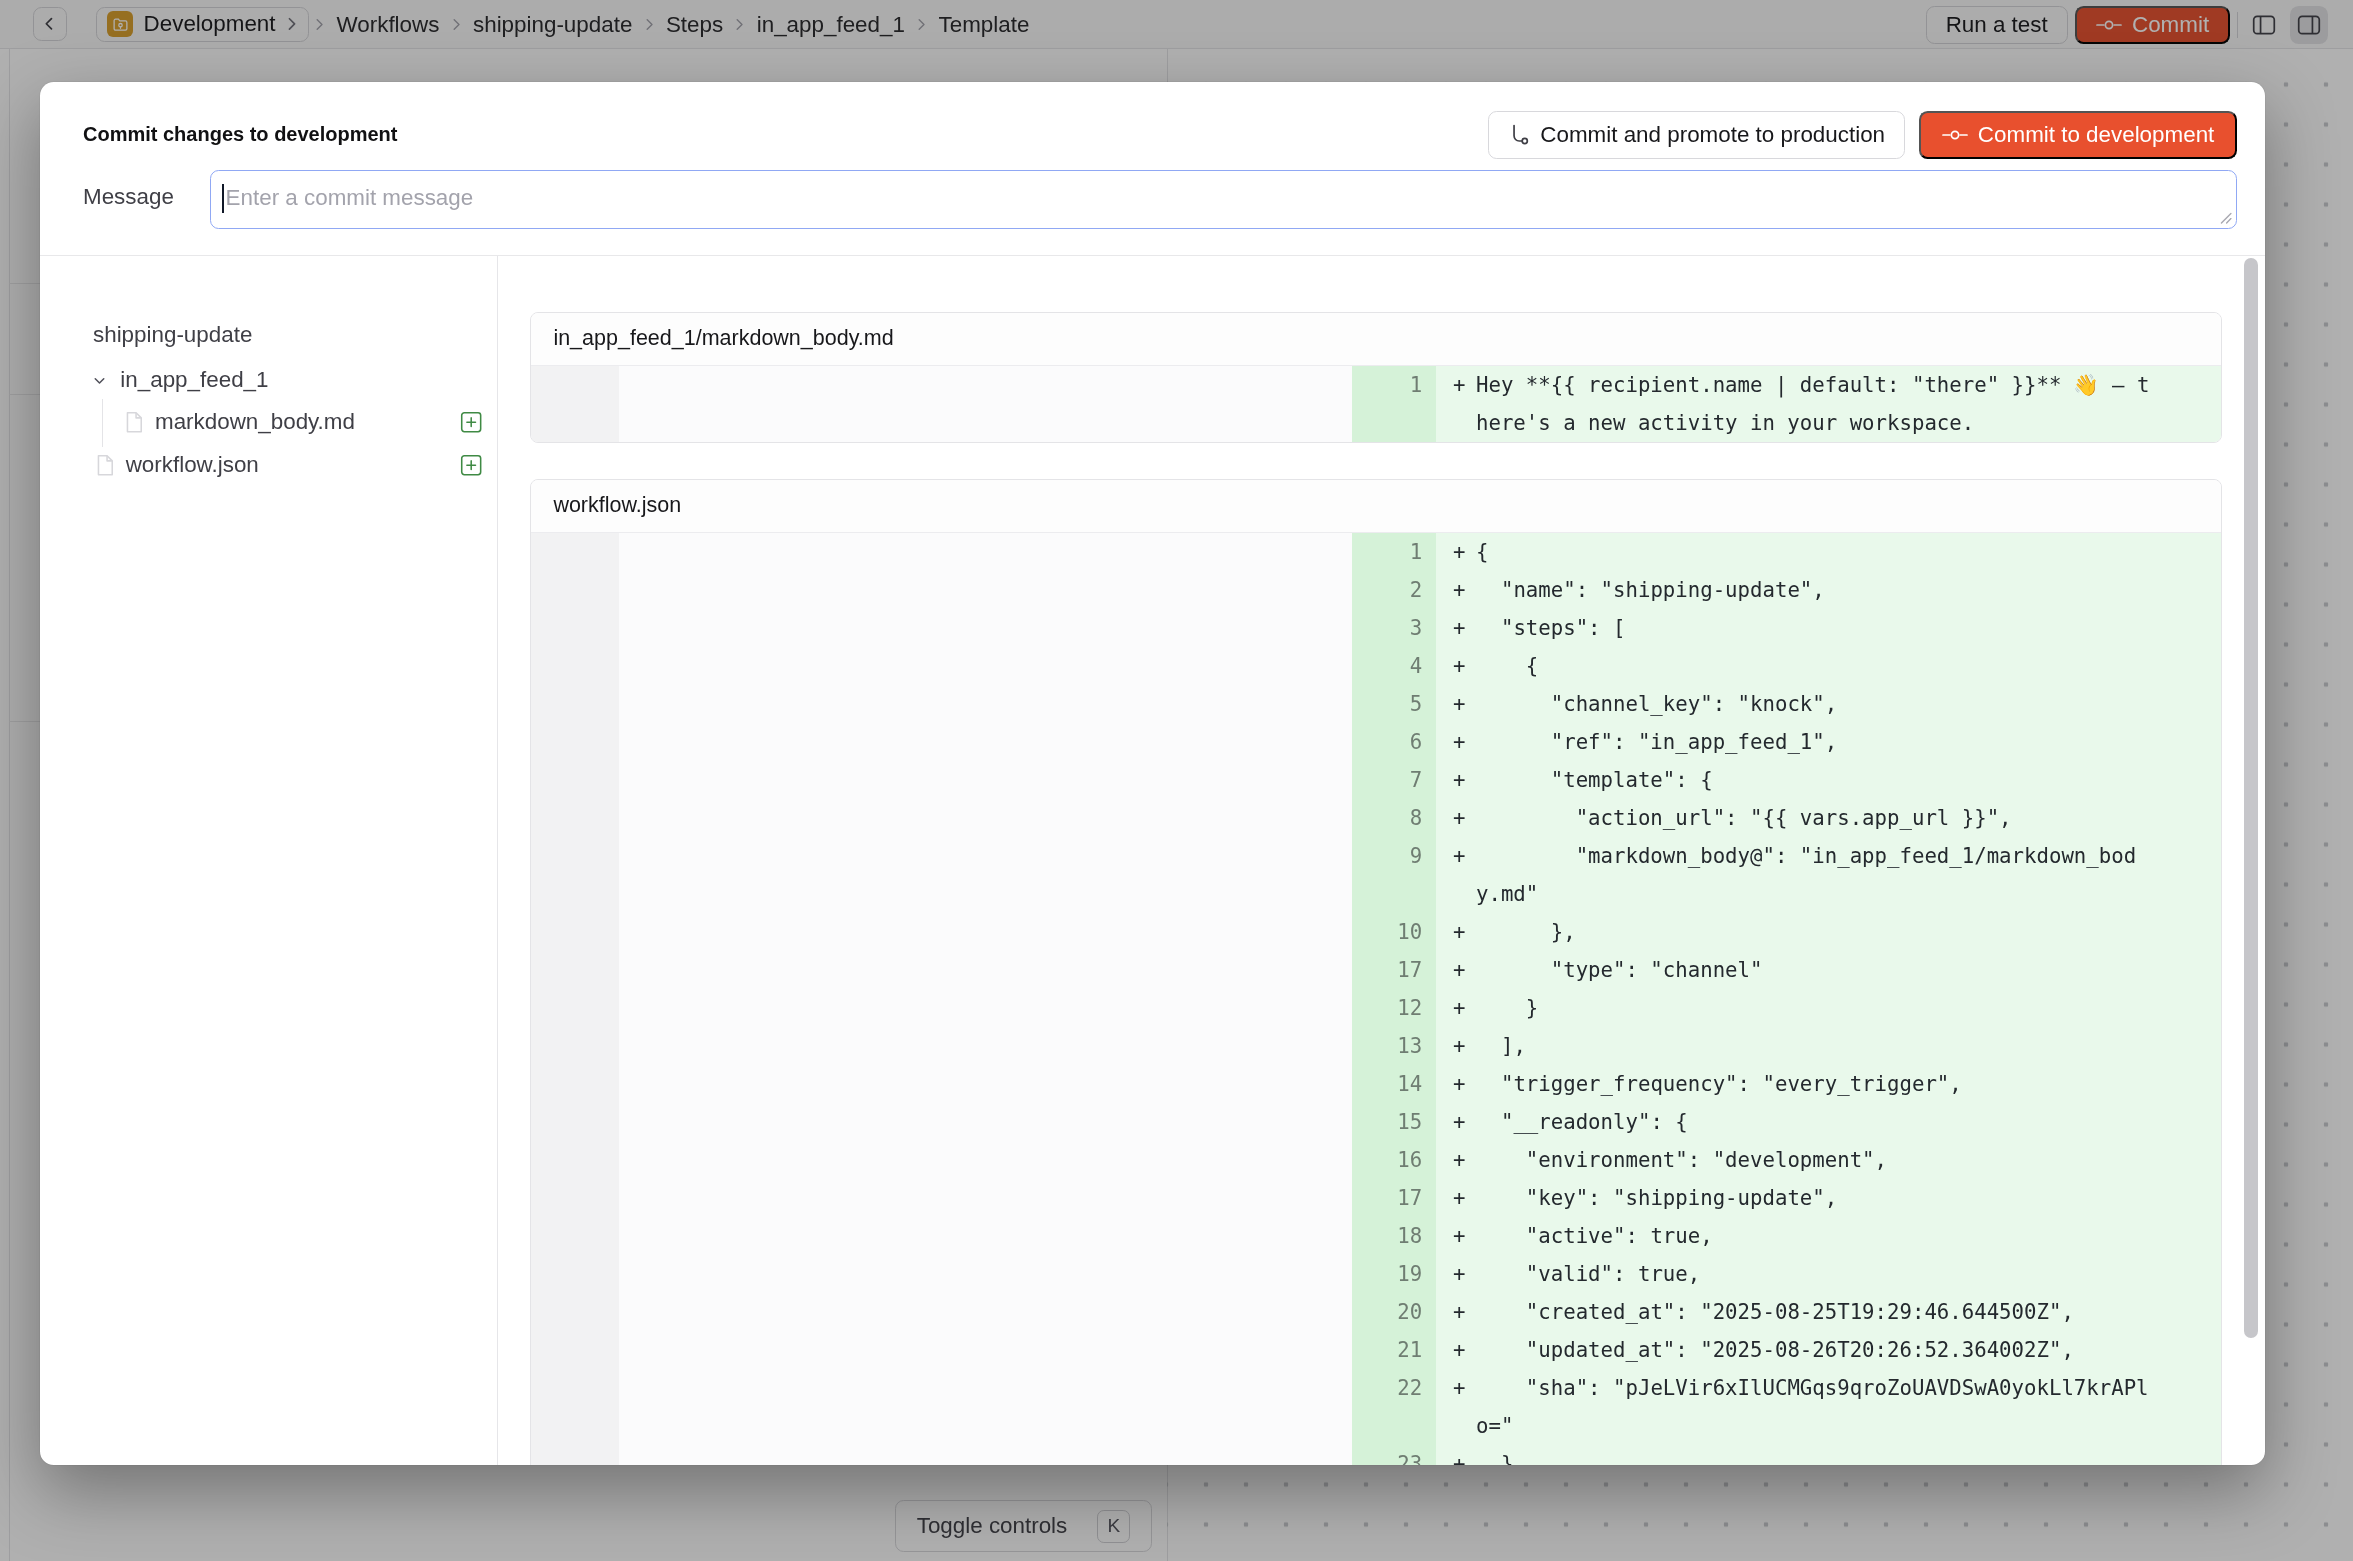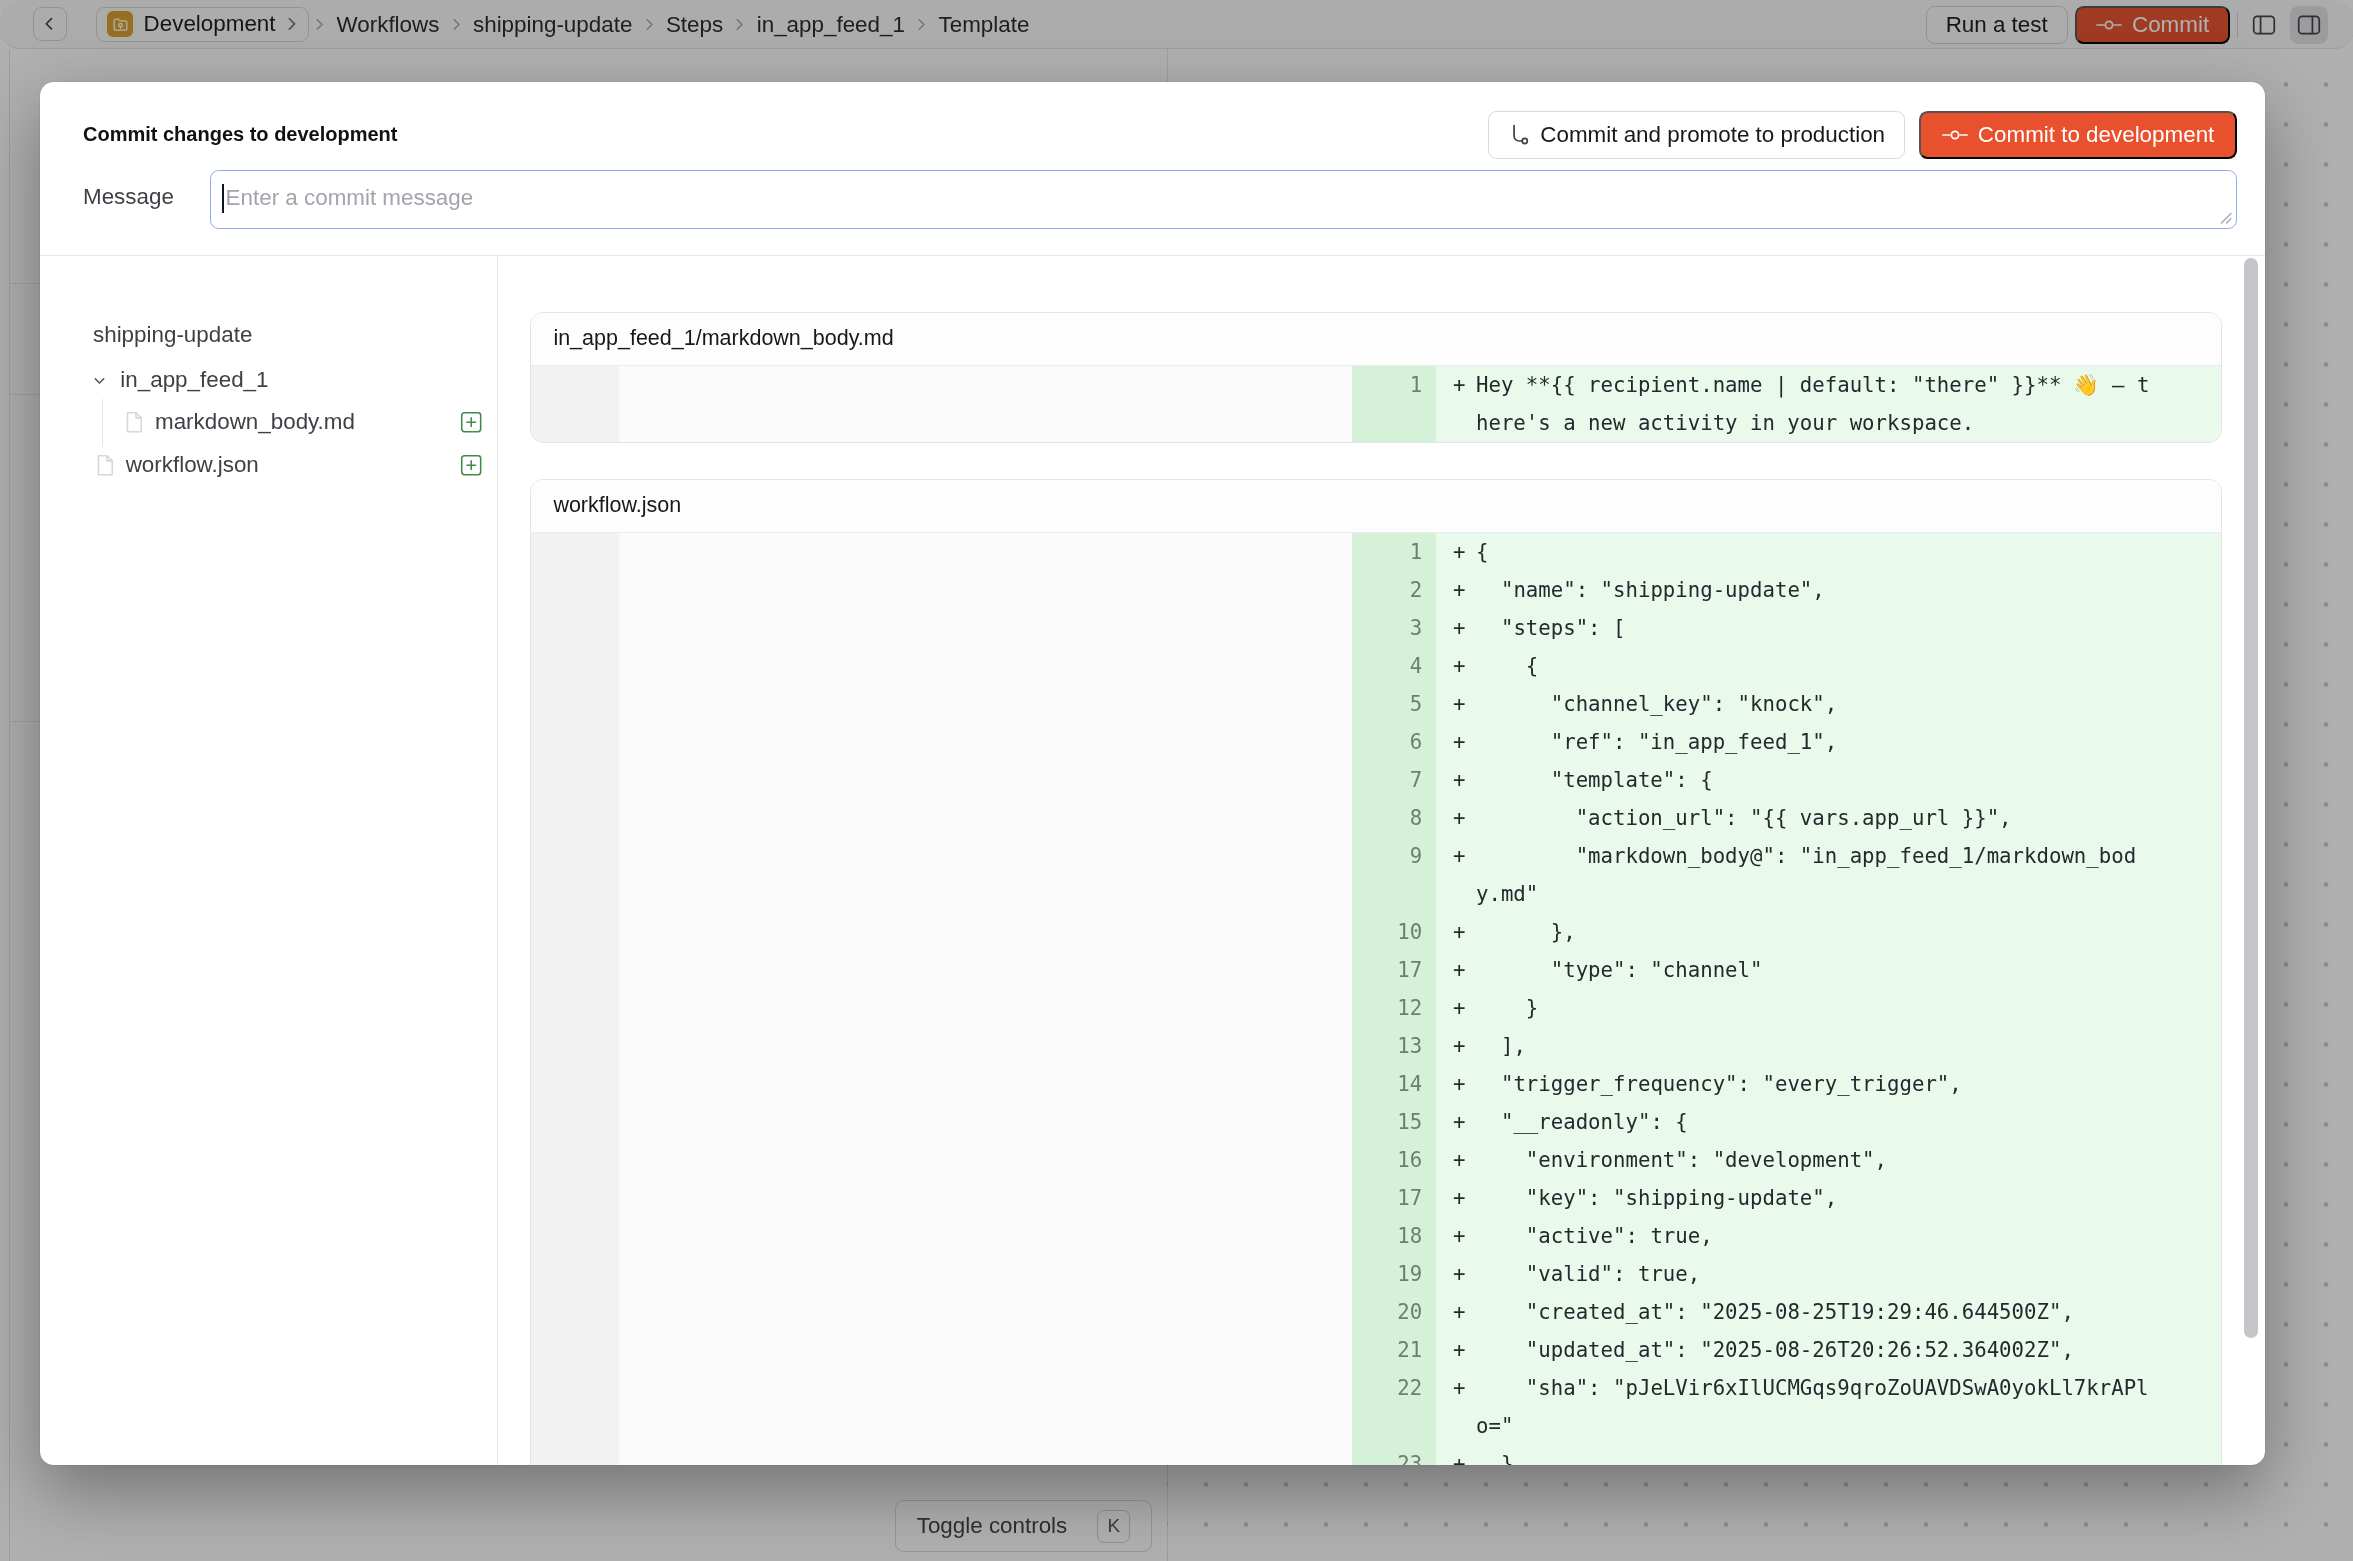--- a/index.html
+++ b/index.html
@@ -2,21 +2,21 @@
 <html style="font-size:13.8px"><head>
 <meta charset="utf-8">
 <style>
   * { margin:0; padding:0; box-sizing:border-box; }
   html,body { width:2354px; height:1562px; }
   body { font-family:"Liberation Sans", sans-serif; background:#fff; overflow:hidden; }
   #app { position:relative; width:2354px; height:1562px; background:#fff; overflow:hidden; }
 
   
   .topbar { position:absolute; left:0; top:0; width:2354px; height:49px; background:#FAFAFA;
-            border-bottom:0.9px solid #E4E4E7; display:flex; align-items:center; z-index:1;border-radius:20px; }
+            border-bottom:0.9px solid #E4E4E7; display:flex; align-items:center; z-index:1; }
   .back-btn { position:absolute; left:33px; top:6.9px; width:34px; height:34px; border:0.9px solid #D4D4D8;
               border-radius:8.6px; display:flex; align-items:center; justify-content:center; color:#3F3F46; background:transparent; }
   .env-pill { position:absolute; left:96px; top:6.9px; height:35px; border:0.9px solid #D4D4D8; border-radius:8.6px;
               display:flex; align-items:center; gap:10.3px; padding:0 10.3px; background:transparent; }
   .env-icon { width:26px; height:26px; border-radius:6px; background:#D99F2B; color:#fff;
               display:flex; align-items:center; justify-content:center; }
   .env-label { font-size:22.4px; color:#18181B; font-weight:500; }
   .crumbs { position:absolute; left:303px; top:0; height:49px; display:flex; align-items:center; }
   .crumb { display:flex; align-items:center; }
   .crumb .sep { color:#A1A1AA; margin:0 11.2px; display:flex; }
@@ -75,21 +75,21 @@
   .tree-files { position:relative; }
   .tree-guide { position:absolute; left:8.6px; top:-1.7px; height:48px; width:0.9px; background:#E4E4E7; }
   .tree-file { display:flex; align-items:center; gap:10.3px; height:43px; font-size:22.4px; color:#3F3F46; width:389px; }
   .tree-file .ficon { color:#D7D7DB; display:flex; }
   .tree-file .plus { margin-left:auto; color:#3F8A44; display:flex; }
   .tf-md { padding-left:31px; }
   .tf-json { padding-left:1.7px; }
 
   
   .diff-pane { flex:1; min-width:0; padding:56px 0 0 32px; overflow:hidden; position:relative; }
-  .diff-card { width:1692px; border:0.9px solid #E4E4E7; border-radius:13px; overflow:hidden; margin-bottom:36px; background:#fff; }
+  .diff-card { width:1692px; border:0.9px solid #E4E4E7; border-radius:8px; overflow:hidden; margin-bottom:36px; background:#fff; }
   .card-head { height:53px; display:flex; align-items:center; padding:0 22.4px; background:#FDFDFD;
                border-bottom:0.9px solid #ECECEF; font-size:21.5px; font-weight:500; color:#18181B; }
   .diff-rows { display:block; }
   .diff-row { display:flex; align-items:stretch; }
   .ln-old { width:88px; flex:0 0 auto; background:#F2F2F3; }
   .body-old { width:733px; flex:0 0 auto; background:#FBFBFC; }
   .ln-new { width:84px; flex:0 0 auto; background:#D5F2D8; text-align:right; padding-right:13.8px;
             font-family:"DejaVu Sans Mono", monospace; font-size:20.7px; line-height:38px; color:#6F7D72; }
   .code-new { flex:1; background:#E9F9EB; display:flex; align-items:flex-start; }
   .sign { width:40px; flex:0 0 auto; padding-left:17px; font-family:"DejaVu Sans Mono", monospace;

